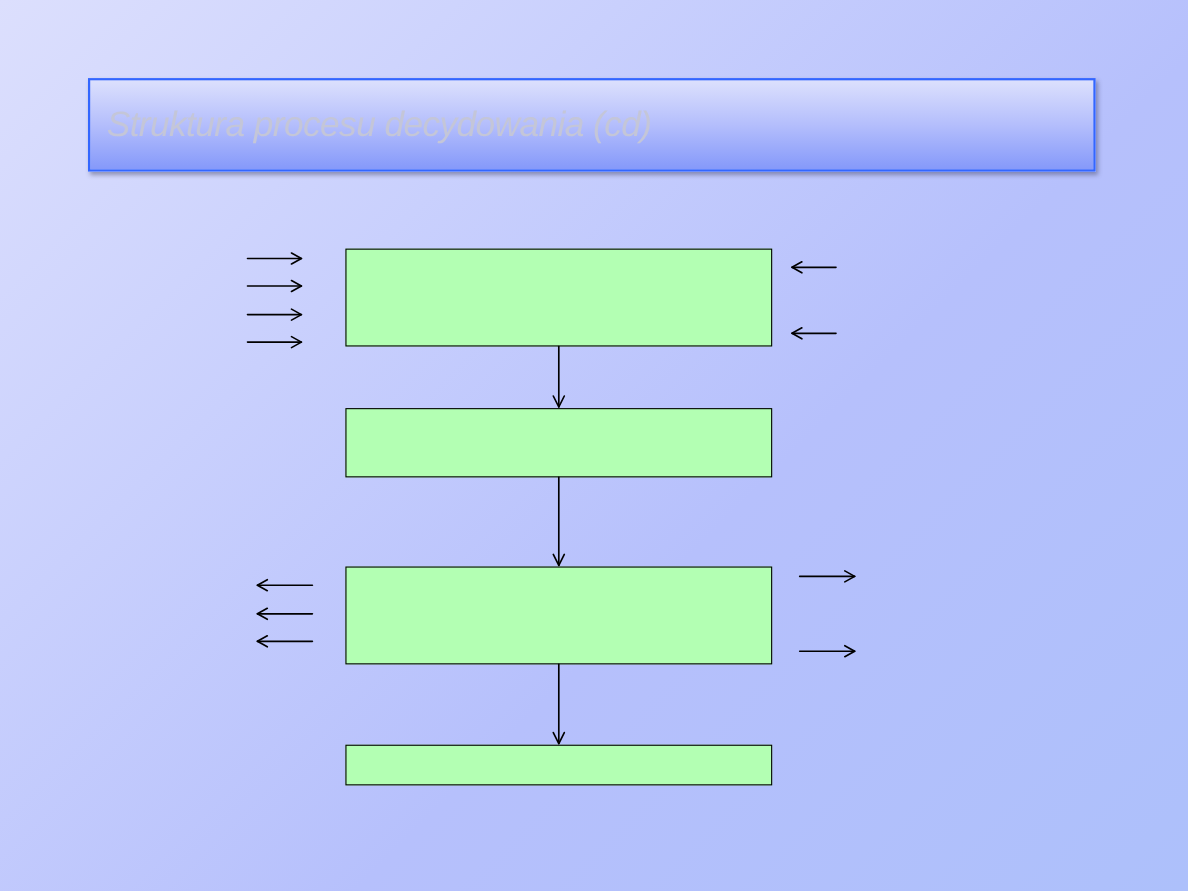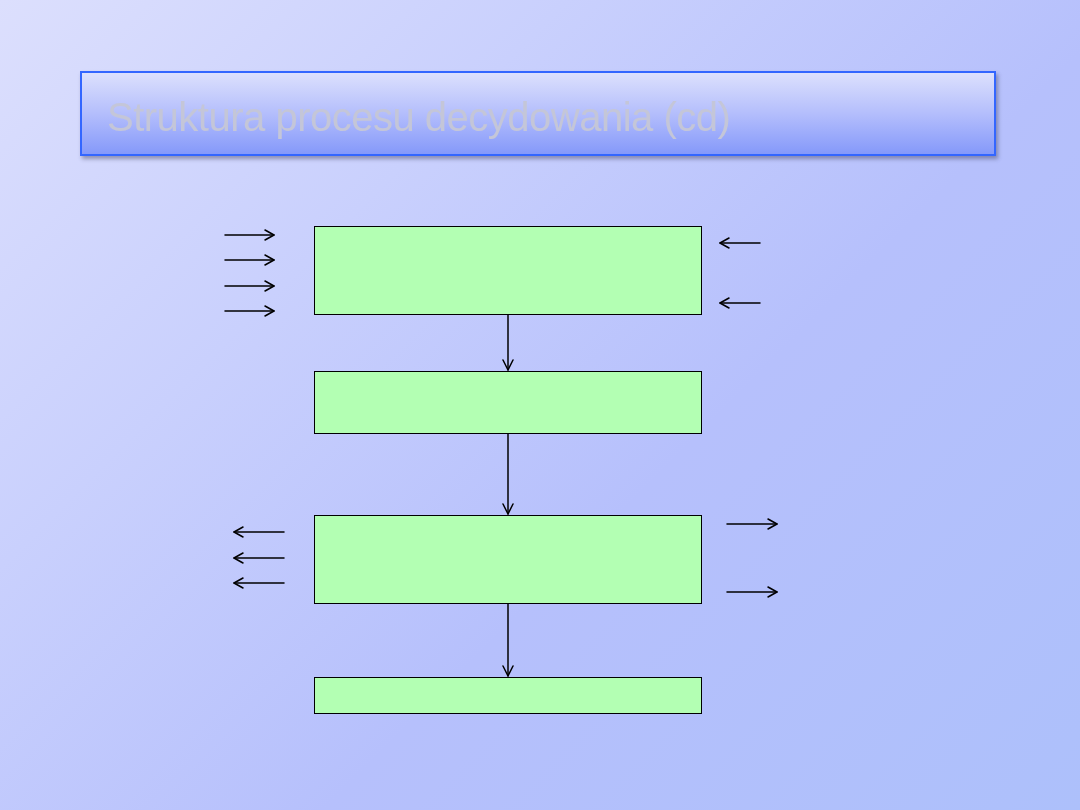--- a/index.html
+++ b/index.html
@@ -9,23 +9,24 @@
       font-family: "Liberation Sans", sans-serif;
     }
     .title-bar {
       position: absolute; left: 80px; top: 71px; width: 916px; height: 85px;
       border: 2px solid #3366ff;
       background: linear-gradient(to bottom, #dce0fd 0%, #b4befc 50%, #8599fa 100%);
       box-shadow: 2px 3px 4px rgba(60,60,90,0.45);
       box-sizing: border-box;
     }
     .title-text {
-      position: absolute; left: 25px; top: 22px;
-      font-size: 40px; color: #c4c6d8; white-space: nowrap;
+      position: absolute; left: 15px; top: 22px;
+      font-size: 32px; color: #c4c6d8; white-space: nowrap;
       letter-spacing: -0.5px;
+      font-style: italic;
     }
     .box {
       position: absolute; background: #b3ffb3; border: 1.5px solid #000;
       box-sizing: border-box;
     }
     svg.diagram { position: absolute; left: 0; top: 0; }
   </style>
 </head>
 <body>
 

